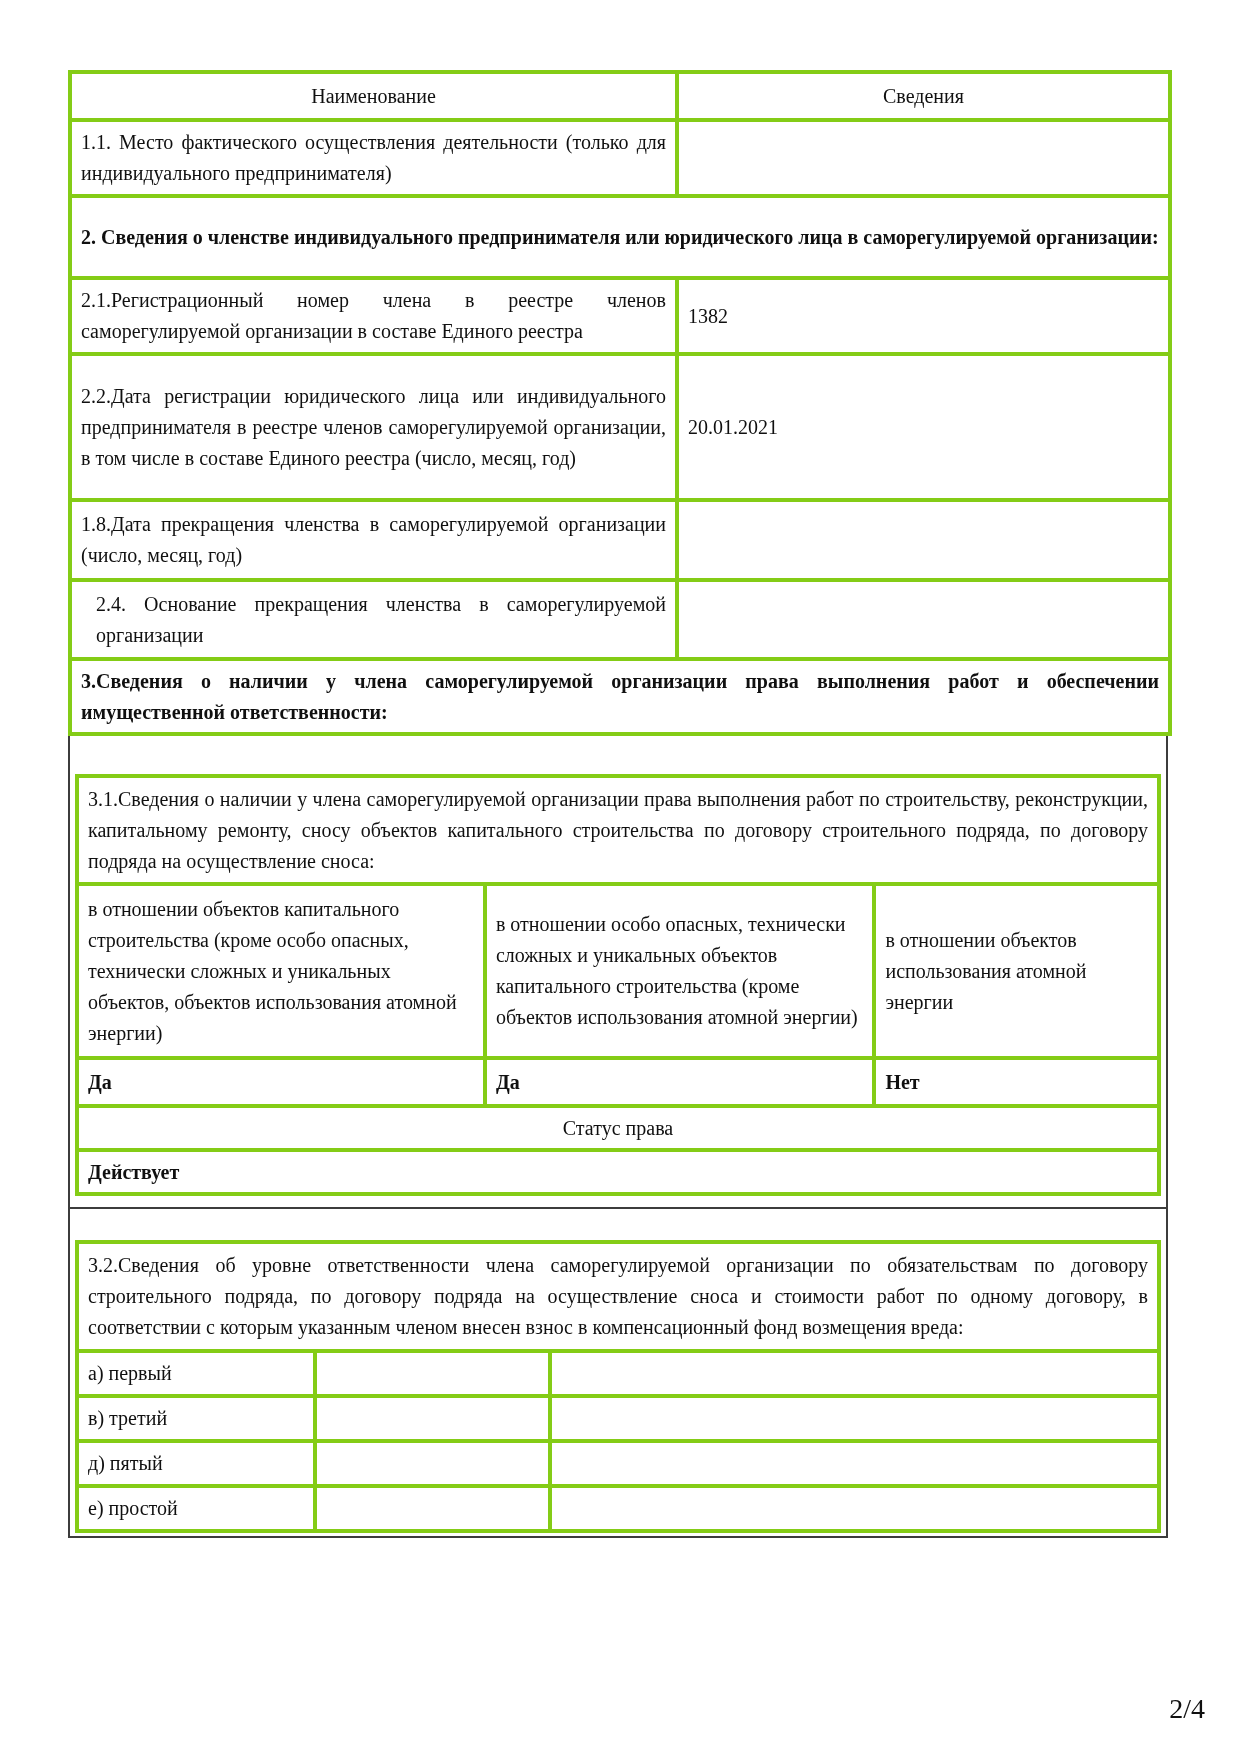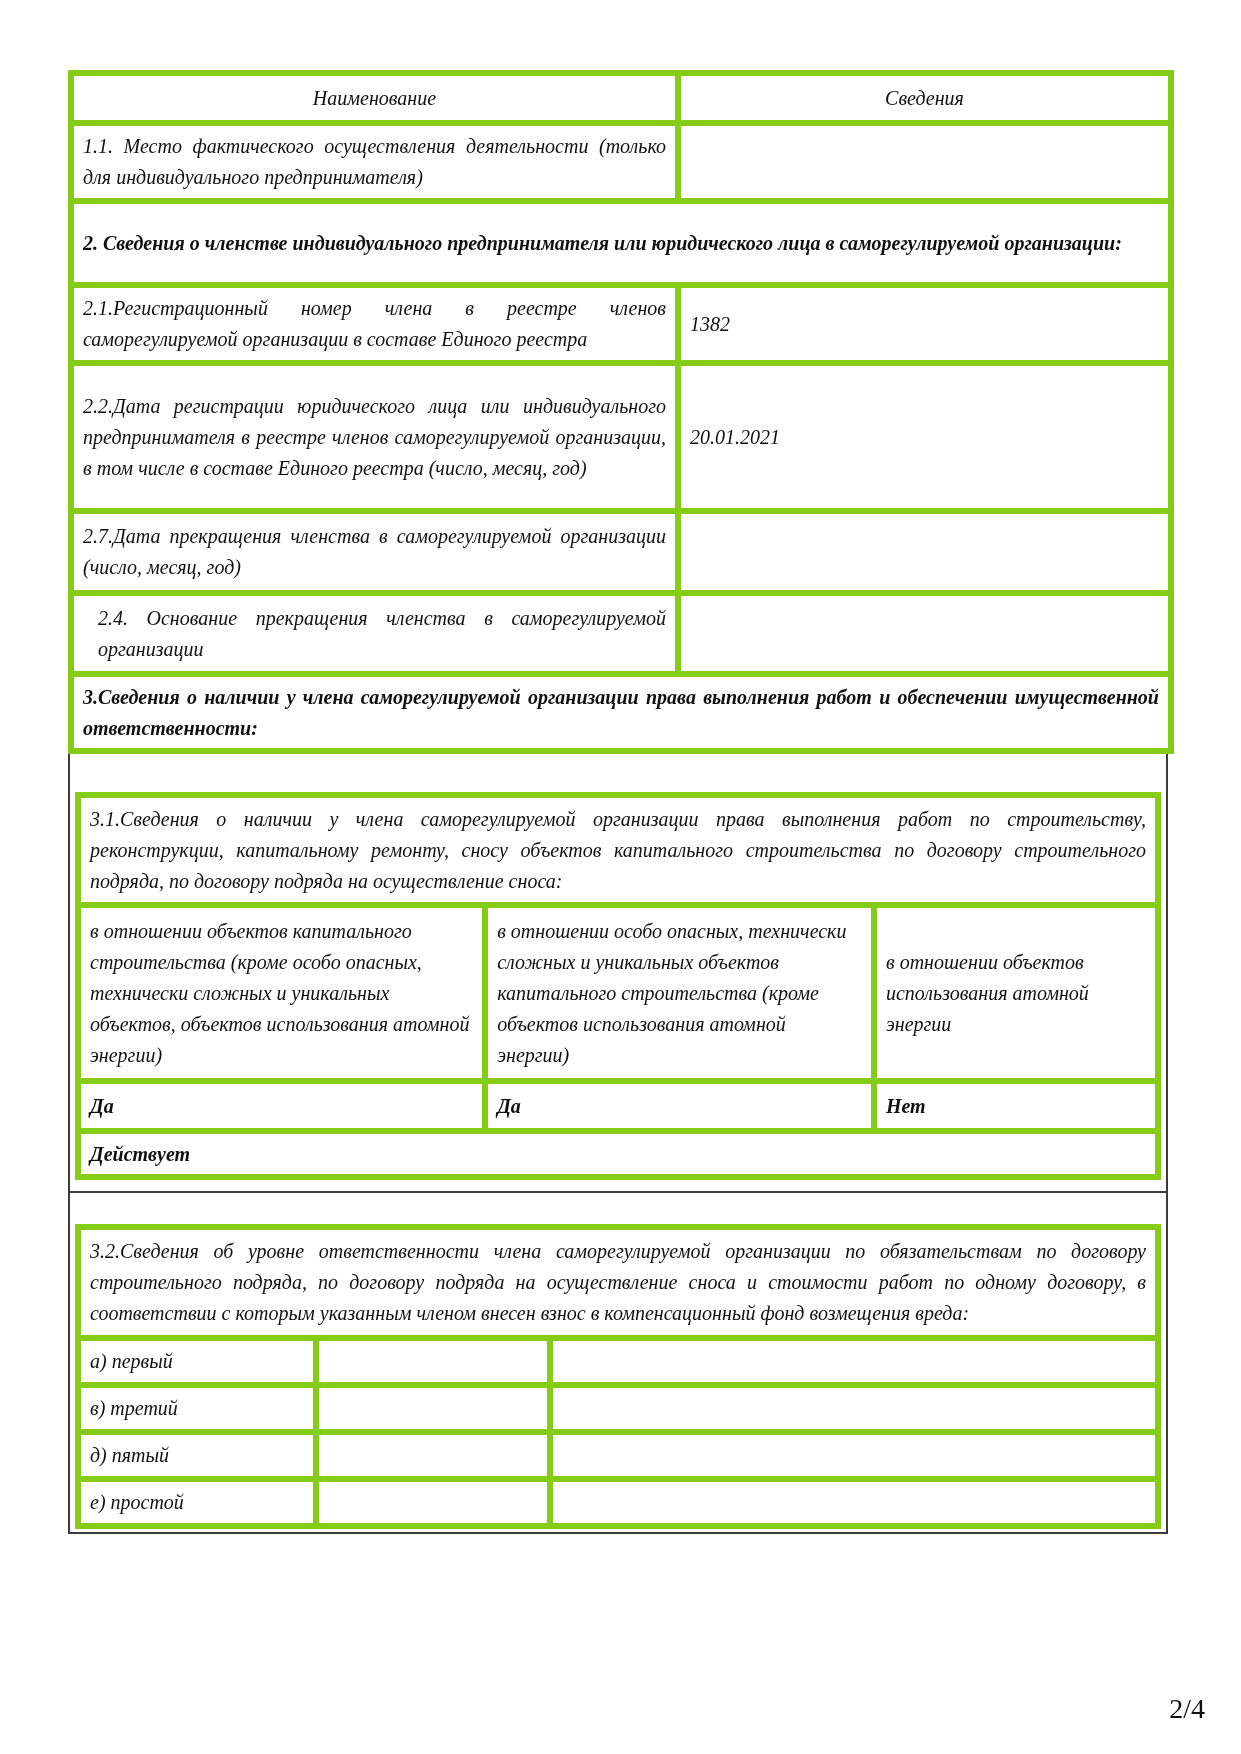--- a/index.html
+++ b/index.html
@@ -5,25 +5,24 @@
   html,body { margin:0; padding:0; background:#ffffff; }
   .page {
     position:relative; width:1241px; height:1754px; background:#ffffff;
     font-family:"Liberation Serif","DejaVu Serif",serif; color:#101010;
     overflow:hidden;
   }
   .doc { position:absolute; left:68px; top:70px; width:1100px; }
 
   table { border-collapse:collapse; table-layout:fixed; width:100%; }
   td {
-    border:6px solid #84cc16;
+    border:4px solid #84cc16;
     font-size:20px; line-height:1.55;
     padding:3px 9px; vertical-align:middle;
     word-wrap:break-word;
-    font-style:italic;
   }
   .just   { text-align:justify; }
 
   
   .main-table .c1 { width:607px; }
   .main-table .c2 { width:493px; }
   .main-table tr.hdr  td { height:38px; text-align:center; }
   .main-table tr.r15  td { height:66px; }
   .main-table tr.sec  td { height:72px; font-weight:bold; text-align:justify; }
   .main-table tr.r21  td { height:66px; }
@@ -84,21 +83,21 @@
       </tr>
       <tr class="r21">
         <td class="just">2.1.Регистрационный номер члена в реестре членов саморегулируемой организации в составе Единого реестра</td>
         <td>1382</td>
       </tr>
       <tr class="r22">
         <td class="just">2.2.Дата регистрации юридического лица или индивидуального предпринимателя в реестре членов саморегулируемой организации, в том числе в составе Единого реестра (число, месяц, год)</td>
         <td>20.01.2021</td>
       </tr>
       <tr class="r23">
-        <td class="just">2.7.Дата прекращения членства в саморегулируемой организации (число, месяц, год)</td>
+        <td class="just">1.8.Дата прекращения членства в саморегулируемой организации (число, месяц, год)</td>
         <td></td>
       </tr>
       <tr class="r24">
         <td class="just">2.4. Основание прекращения членства в саморегулируемой организации</td>
         <td></td>
       </tr>
       <tr class="sec3">
         <td colspan="2">3.Сведения о наличии у члена саморегулируемой организации права выполнения работ и обеспечении имущественной ответственности:</td>
       </tr>
     </tbody>
@@ -119,20 +118,23 @@
           </tr>
           <tr class="colheads">
             <td>в отношении объектов капитального строительства (кроме особо опасных, технически сложных и уникальных объектов, объектов использования атомной энергии)</td>
             <td>в отношении особо опасных, технически сложных и уникальных объектов капитального строительства (кроме объектов использования атомной энергии)</td>
             <td>в отношении объектов использования атомной энергии</td>
           </tr>
           <tr class="vals">
             <td>Да</td>
             <td>Да</td>
             <td>Нет</td>
+          </tr>
+          <tr class="status">
+            <td colspan="3">Статус права</td>
           </tr>
           <tr class="statusv">
             <td colspan="3">Действует</td>
           </tr>
         </tbody>
           </table>
       </div>
 
       <div class="outer-row row32">
         <table class="t32">

